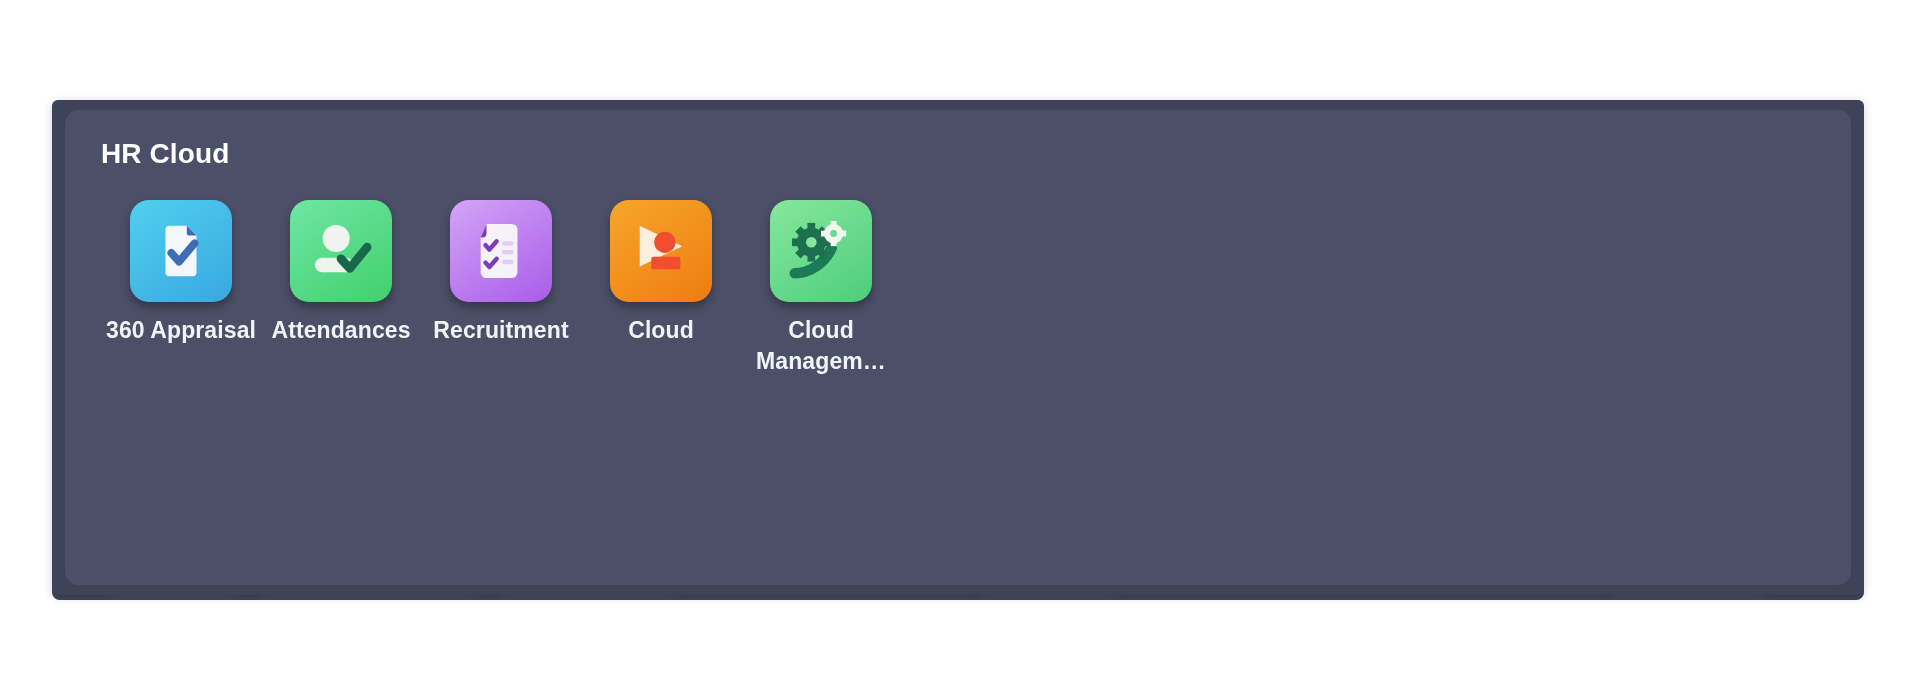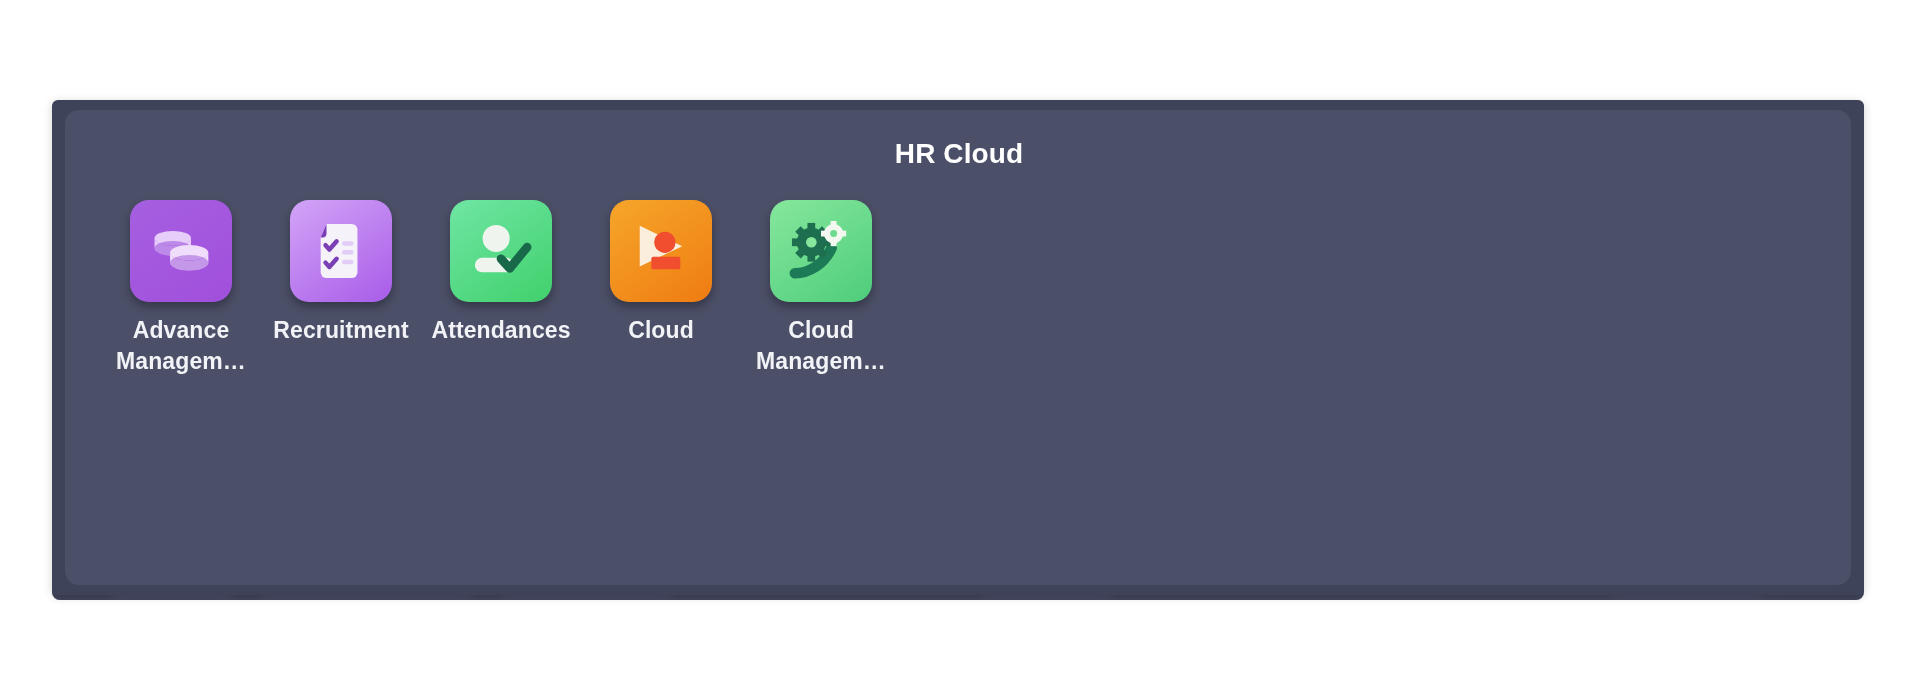--- a/index.html
+++ b/index.html
@@ -65,21 +65,20 @@
     border-radius: 14px;
     padding: 28px 34px 26px 36px;
   }
 
   #group-title {
     color: #ffffff;
     font-size: 28px;
     font-weight: 700;
     letter-spacing: .1px;
     margin-bottom: 24px;
-    text-align: center;
   }
 
   
   #app-grid {
     display: flex;
     flex-wrap: wrap;
     align-content: flex-start;
     gap: 0px;
   }
 
@@ -127,55 +126,52 @@
   <div class="ghost-blob" style="left:450px; width:170px;"></div>
   <div class="ghost-blob" style="left:930px; width:130px;"></div>
   <div class="ghost-blob" style="left:1560px;width:150px;"></div>
 </div>
 
 <div id="app-panel">
   <div id="apps-card">
     <div id="group-title">HR Cloud</div>
     <div id="app-grid">
         <div class="app-item">
-          <div class="app-icon" style="background: linear-gradient(145deg, rgb(166, 95, 224) 0%, rgb(161, 79, 220) 100%);">
-            <svg width="62" height="54" viewBox="0 0 68 56">
-        <ellipse cx="25" cy="14" rx="20" ry="8" fill="#e7cdfa"></ellipse>
-        <path d="M5 14v11c0 4.4 9 8 20 8s20-3.6 20-8V14c0 4.4-9 8-20 8S5 18.4 5 14z" fill="#e7cdfa"></path>
-        <ellipse cx="25" cy="25" rx="20" ry="8" fill="#9b52d8" opacity=".55"></ellipse>
-        <ellipse cx="43" cy="30" rx="21" ry="8.5" fill="#efddfb"></ellipse>
-        <path d="M22 30v11c0 4.7 9.4 8.5 21 8.5s21-3.8 21-8.5V30c0 4.7-9.4 8.5-21 8.5S22 34.7 22 30z" fill="#efddfb"></path>
-        <ellipse cx="43" cy="41" rx="21" ry="8.5" fill="#9b52d8" opacity=".5"></ellipse>
-      </svg>
-          </div>
-          <div class="app-label">Advance Managem…</div>
+          <div class="app-icon" style="background: linear-gradient(145deg, rgb(79, 208, 239) 0%, rgb(58, 167, 224) 100%);">
+            <svg width="62" height="62" viewBox="0 0 64 64">
+        <path d="M20 6h18l10 10v38a4 4 0 0 1-4 4H20a4 4 0 0 1-4-4V10a4 4 0 0 1 4-4z" fill="#f3f7fb"></path>
+        <path d="M38 6l10 10H40a2 2 0 0 1-2-2V6z" fill="#3f6cb5"></path>
+        <path d="M22 34l8 9 16-19" fill="none" stroke="#3f6cb5" stroke-width="8" stroke-linecap="round" stroke-linejoin="round"></path>
+      </svg>
+          </div>
+          <div class="app-label">360 Appraisal</div>
+        </div>
+        <div class="app-item">
+          <div class="app-icon" style="background: linear-gradient(145deg, rgb(111, 230, 164) 0%, rgb(65, 208, 108) 100%);">
+            <svg width="64" height="58" viewBox="0 0 66 60">
+        <circle cx="28" cy="17" r="14" fill="#f0f4ef"></circle>
+        <rect x="6" y="37" width="40" height="15" rx="7.5" fill="#f0f4ef"></rect>
+        <path d="M33 38l9 10 18-22" fill="none" stroke="#17694a" stroke-width="9" stroke-linecap="round" stroke-linejoin="round"></path>
+      </svg>
+          </div>
+          <div class="app-label">Attendances</div>
         </div>
         <div class="app-item">
           <div class="app-icon" style="background: linear-gradient(145deg, rgb(211, 164, 247) 0%, rgb(168, 92, 232) 100%);">
             <svg width="60" height="62" viewBox="0 0 62 64">
         <path d="M16 4h26a6 6 0 0 1 6 6v44a6 6 0 0 1-6 6H16a6 6 0 0 1-6-6V18z" fill="#f5f2fa"></path>
         <path d="M16 4v10a4 4 0 0 1-4 4h-2z" fill="#7b3fb5"></path>
         <path d="M15 26l4 4.5 7.5-8.5" fill="none" stroke="#7b3fb5" stroke-width="4.6" stroke-linecap="round" stroke-linejoin="round"></path>
         <path d="M15 44l4 4.5 7.5-8.5" fill="none" stroke="#7b3fb5" stroke-width="4.6" stroke-linecap="round" stroke-linejoin="round"></path>
         <rect x="32" y="22" width="12" height="4.6" rx="2.3" fill="#e3cdf7"></rect>
         <rect x="32" y="31" width="12" height="4.6" rx="2.3" fill="#e3cdf7"></rect>
         <rect x="32" y="41" width="12" height="4.6" rx="2.3" fill="#e3cdf7"></rect>
       </svg>
           </div>
           <div class="app-label">Recruitment</div>
-        </div>
-        <div class="app-item">
-          <div class="app-icon" style="background: linear-gradient(145deg, rgb(111, 230, 164) 0%, rgb(65, 208, 108) 100%);">
-            <svg width="64" height="58" viewBox="0 0 66 60">
-        <circle cx="28" cy="17" r="14" fill="#f0f4ef"></circle>
-        <rect x="6" y="37" width="40" height="15" rx="7.5" fill="#f0f4ef"></rect>
-        <path d="M33 38l9 10 18-22" fill="none" stroke="#17694a" stroke-width="9" stroke-linecap="round" stroke-linejoin="round"></path>
-      </svg>
-          </div>
-          <div class="app-label">Attendances</div>
         </div>
         <div class="app-item">
           <div class="app-icon" style="background: linear-gradient(145deg, rgb(246, 166, 42) 0%, rgb(239, 124, 18) 100%);">
             <svg width="62" height="58" viewBox="0 0 64 60">
         <path d="M10 4l44 21-44 21z" fill="#fbeedd"></path>
         <circle cx="36" cy="21" r="11" fill="#f04e2e"></circle>
         <rect x="22" y="36" width="30" height="13" rx="2" fill="#f04e2e"></rect>
       </svg>
           </div>
           <div class="app-label">Cloud</div>

